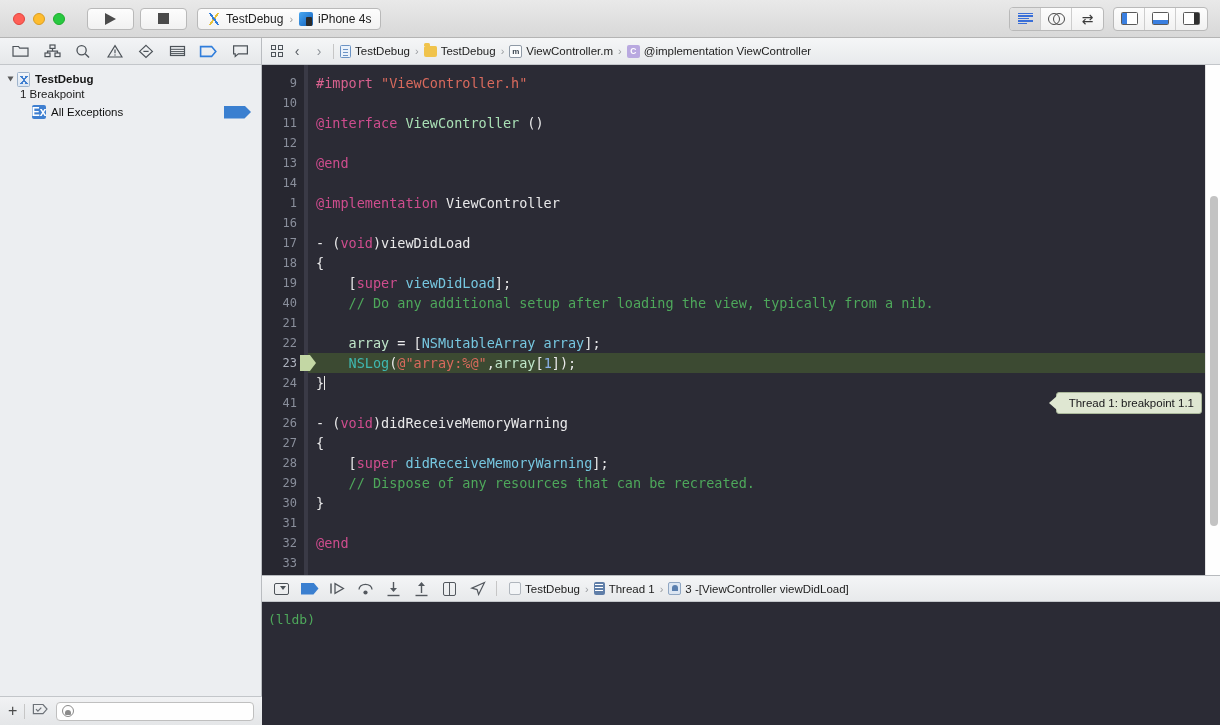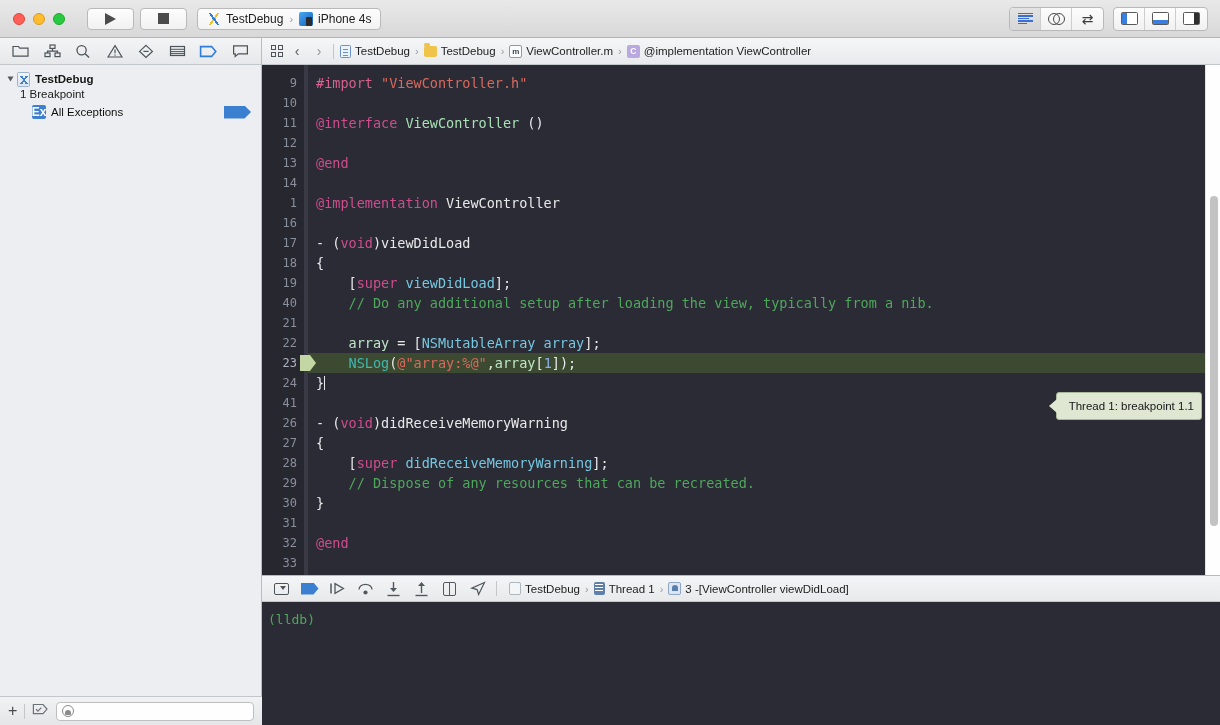--- a/index.html
+++ b/index.html
@@ -224,21 +224,21 @@
   .t-cls   { color: #76c7e0; }
   .t-cmt   { color: #4ea85b; text-align: right; }
   .t-fn    { color: #3fb8b0; }
   .t-num   { color: #8ab0e8; }
   .t-plain { color: #e9e9ea; }
   .t-var   { color: #bfe6c9; }
 
   .caret { display: inline-block; width: 1px; height: 14px; background: #e8e8e8; vertical-align: -2px; }
 
   .thread-bubble {
-    position: absolute; right: 18px; top: 354px; height: 28px;
+    position: absolute; right: 18px; top: 354px; height: 22px;
     background: #dfe7d2; border: 1px solid #aab89a; border-radius: 3px;
     padding: 0 7px 0 12px; display: flex; align-items: center;
     font-family: "Liberation Sans", sans-serif; font-size: 11.5px; color: #17171a;
     z-index: 6;
   }
   .thread-bubble:before {
     content: ""; position: absolute; left: -8px; top: 50%; transform: translateY(-50%);
     width: 0; height: 0; border-right: 8px solid #dfe7d2;
     border-top: 7px solid transparent; border-bottom: 7px solid transparent;
   }

